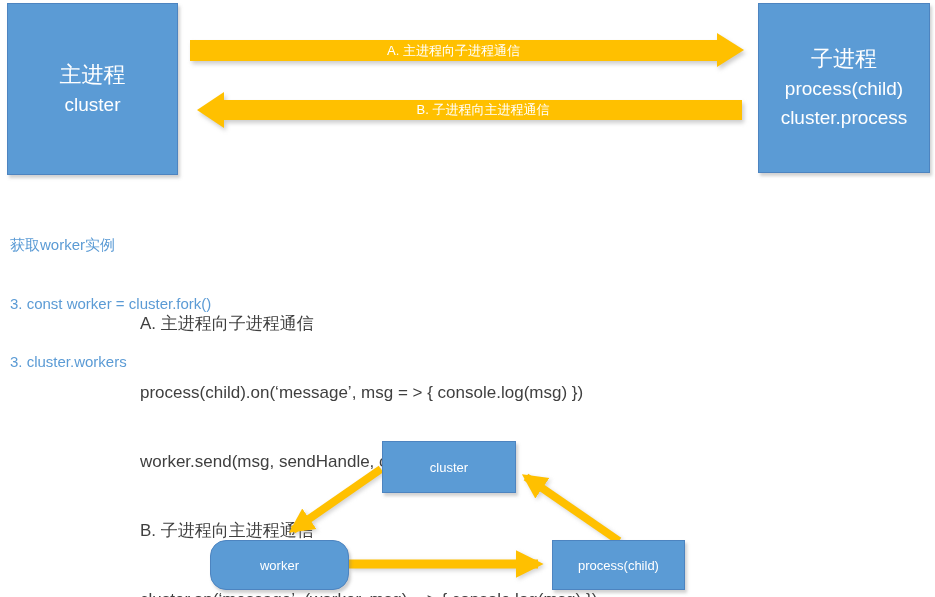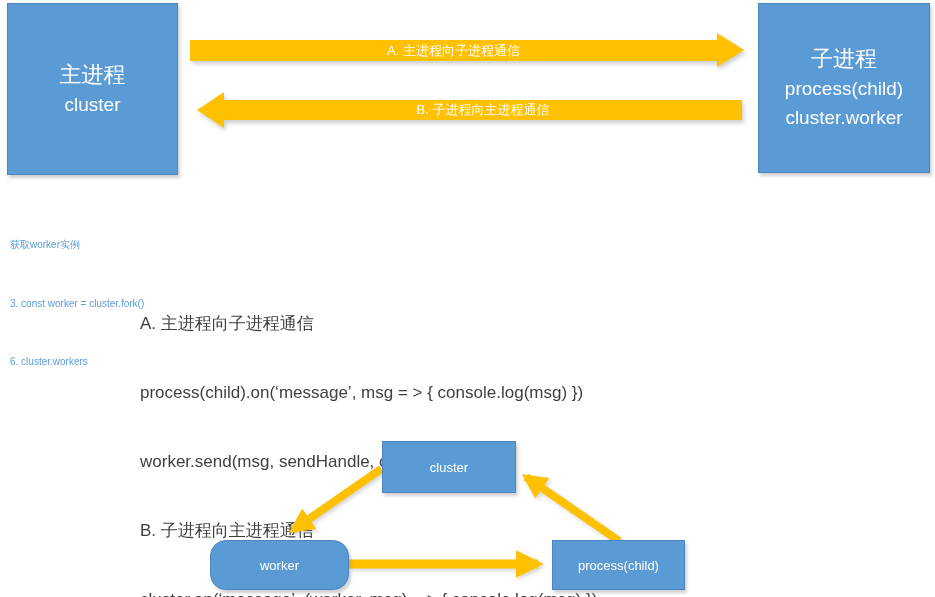--- a/index.html
+++ b/index.html
@@ -17,57 +17,57 @@
   .arrowwrap{position:absolute;filter:drop-shadow(2px 3px 2px rgba(130,130,130,0.4));}
   .abody{position:absolute;background:#FFC000;}
   .ahead-right{position:absolute;width:0;height:0;
        border-top:17px solid transparent;border-bottom:17px solid transparent;
        border-left:27px solid #FFC000;}
   .ahead-left{position:absolute;width:0;height:0;
        border-top:18px solid transparent;border-bottom:18px solid transparent;
        border-right:27px solid #FFC000;}
   .alabel{position:absolute;color:#fff;font-size:13px;text-align:center;}
   
-  .notes{position:absolute;left:10px;top:196px;color:#5B9BD5;font-size:10px;line-height:19.5px;white-space:pre;}
+  .notes{position:absolute;left:10px;top:196px;color:#5B9BD5;font-size:15px;line-height:19.5px;white-space:pre;}
   .code{position:absolute;left:140px;top:266px;color:#3F3F3F;font-size:17px;line-height:23px;white-space:pre;}
   .botsvg{position:absolute;left:0;top:0;width:935px;height:597px;pointer-events:none;
           filter:drop-shadow(2px 2px 2px rgba(130,130,130,0.35));}
 </style>
 </head>
 <body>
 
 <div class="stage">
 
   <div class="box" style="left:7px;top:3px;width:169px;height:170px;">
     <div class="l1">主进程</div>
     <div class="l2">cluster</div>
   </div>
 
   <div class="box" style="left:758px;top:3px;width:170px;height:168px;text-align:center;">
     <div class="l1">子进程</div>
     <div class="l2">process(child)</div>
-    <div class="l2">cluster.worker</div>
+    <div class="l2">cluster.process</div>
   </div>
 
   <div class="arrowwrap" style="left:0;top:0;">
     <div class="abody" style="left:190px;top:40px;width:527px;height:21px;"></div>
     <div class="ahead-right" style="left:717px;top:33px;"></div>
     <div class="alabel" style="left:190px;top:40px;width:527px;height:21px;line-height:21px;">A. 主进程向子进程通信</div>
   </div>
 
   <div class="arrowwrap" style="left:0;top:0;">
     <div class="abody" style="left:224px;top:100px;width:518px;height:20px;"></div>
     <div class="ahead-left" style="left:197px;top:92px;"></div>
     <div class="alabel" style="left:224px;top:100px;width:518px;height:20px;line-height:20px;">B. 子进程向主进程通信</div>
   </div>
 
   <div class="notes">
     <div>获取worker实例</div>
     <div>3. const worker = cluster.fork()</div>
-    <div>6. cluster.workers</div>
+    <div>3. cluster.workers</div>
   </div>
 
   <div class="code">
     <div>A. 主进程向子进程通信</div>
     <div>process(child).on(‘message’, msg = &gt; { console.log(msg) })</div>
     <div>worker.send(msg, sendHandle, cb)</div>
     <div>B. 子进程向主进程通信</div>
     <div>cluster.on(‘message’, (worker, msg) = &gt; { console.log(msg) })</div>
     
     

